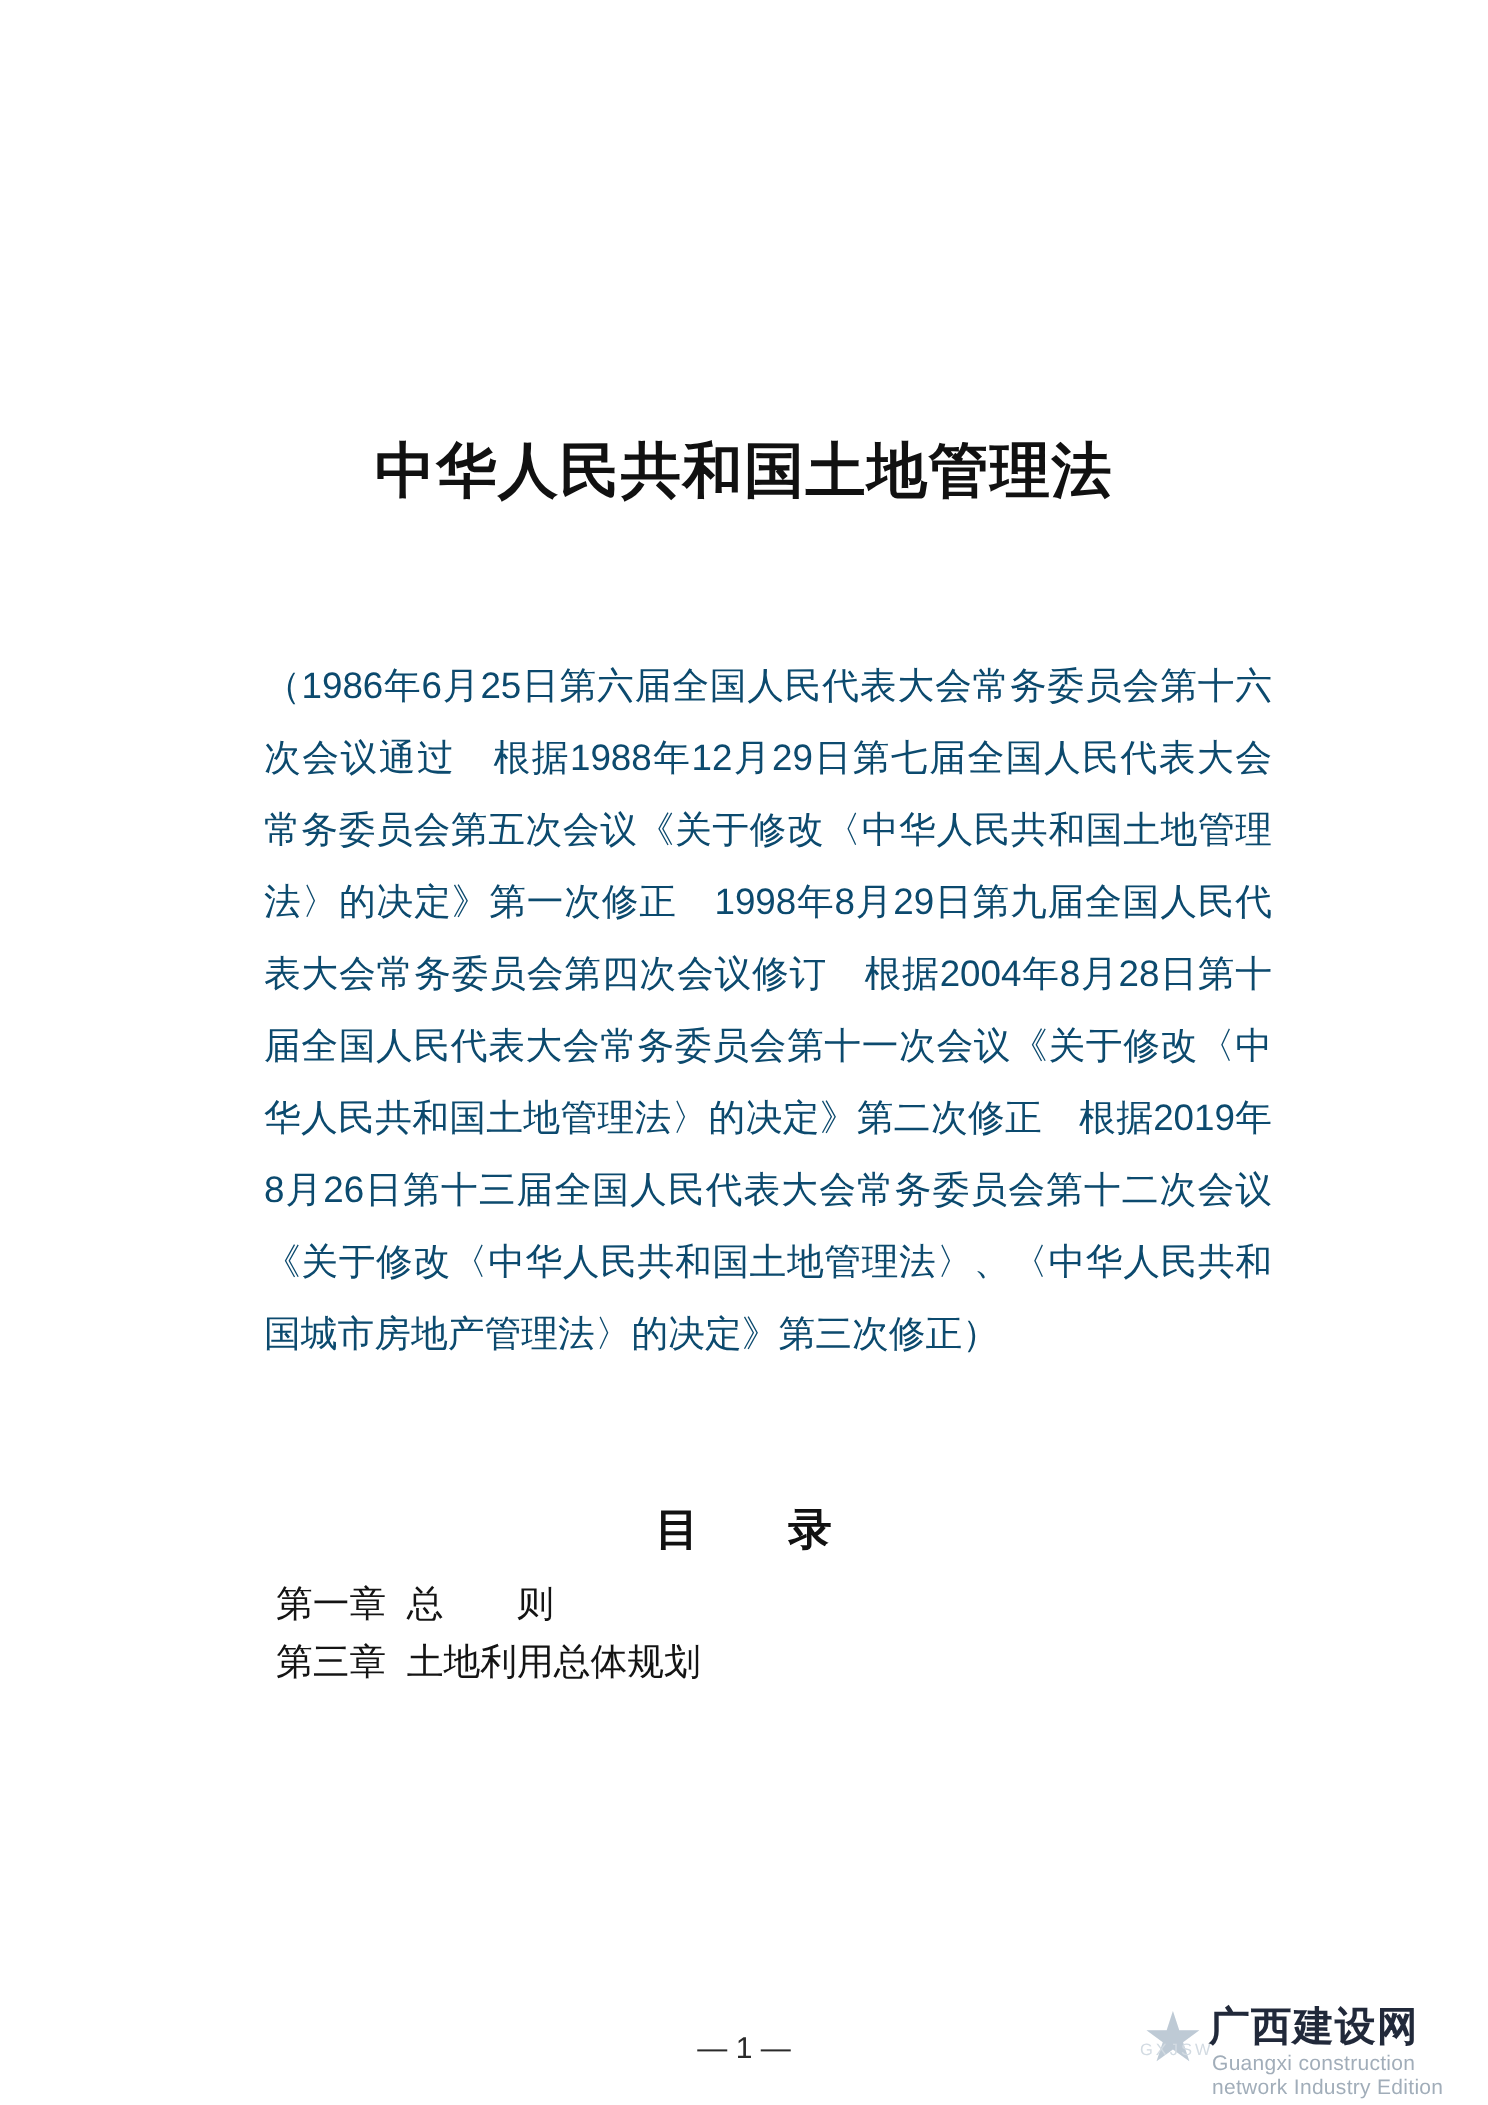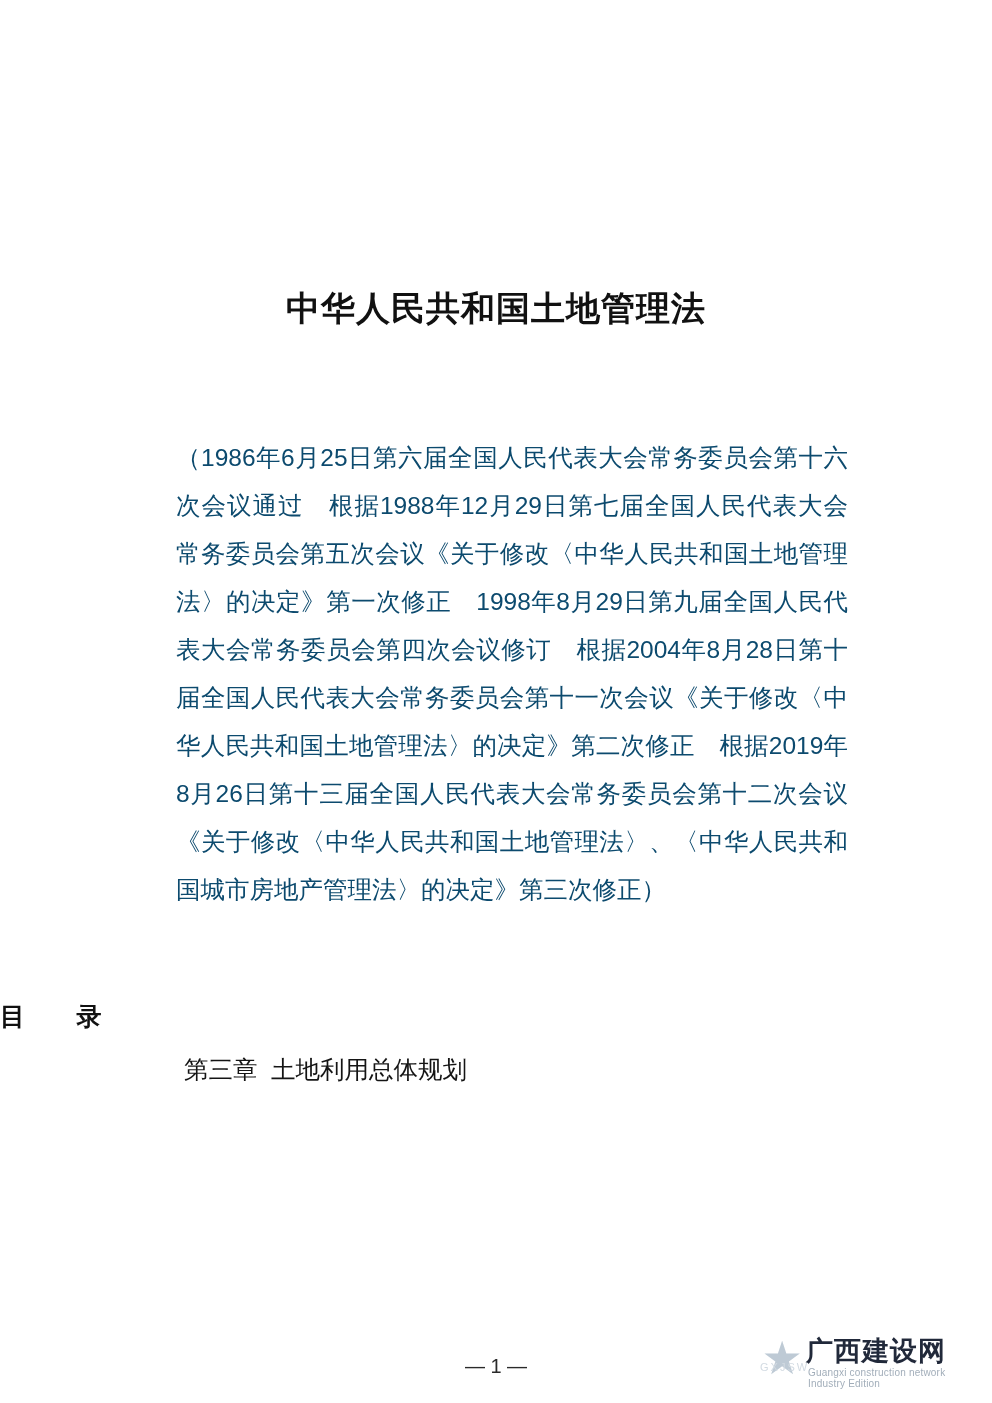--- a/index.html
+++ b/index.html
@@ -20,42 +20,43 @@
     width: 992px;
     height: 1403px;
     box-sizing: border-box;
   }
   .doc-title {
     position: absolute;
     top: 286px;
     left: 0;
     width: 992px;
     text-align: center;
-    font-size: 34px;
+    font-size: 40px;
     font-weight: bold;
     letter-spacing: 1px;
     color: #111111;
   }
   .preamble {
     position: absolute;
     top: 434px;
     left: 176px;
     width: 672px;
     font-size: 24.5px;
     line-height: 48px;
     text-align: justify;
     text-justify: inter-ideograph;
     color: #0c4a6e;
   }
   .toc-heading {
     position: absolute;
     top: 1000px;
     left: 0;
     width: 992px;
-    font-size: 25px;
+    text-align: center;
+    font-size: 29px;
     font-weight: bold;
     letter-spacing: 0.5px;
     color: #111111;
   }
   .toc-list {
     position: absolute;
     top: 1050px;
     left: 184px;
     width: 700px;
     margin: 0;
@@ -102,21 +103,21 @@
     top: 4px;
     font-size: 27px;
     font-weight: bold;
     color: #0f172a;
     letter-spacing: 1px;
   }
   .watermark .wm-sub {
     position: absolute;
     left: 54px;
     top: 38px;
-    font-size: 10px;
+    font-size: 14px;
     color: #9aa7b4;
     letter-spacing: 0.2px;
   }
   .watermark .wm-ghost {
     position: absolute;
     left: 6px;
     top: 32px;
     font-size: 11px;
     color: #cfd8e0;
     letter-spacing: 2px;
@@ -128,20 +129,21 @@
 
 <div class="page">
 
   <div class="doc-title">中华人民共和国土地管理法</div>
 
   <div class="preamble">（1986年6月25日第六届全国人民代表大会常务委员会第十六次会议通过　根据1988年12月29日第七届全国人民代表大会常务委员会第五次会议《关于修改〈中华人民共和国土地管理法〉的决定》第一次修正　1998年8月29日第九届全国人民代表大会常务委员会第四次会议修订　根据2004年8月28日第十届全国人民代表大会常务委员会第十一次会议《关于修改〈中华人民共和国土地管理法〉的决定》第二次修正　根据2019年8月26日第十三届全国人民代表大会常务委员会第十二次会议《关于修改〈中华人民共和国土地管理法〉、〈中华人民共和国城市房地产管理法〉的决定》第三次修正）</div>
 
   <div class="toc-heading">目　　录</div>
 
   <ul class="toc-list">
+    <li>第一章  总　　则</li>
     <li>第三章  土地利用总体规划</li>
   </ul>
 
   <div class="page-number">— 1 —</div>
 
   <div class="watermark">
     <div class="wm-star">★</div>
     <div class="wm-ghost">GXJSW</div>
     <div class="wm-main">广西建设网</div>
     <div class="wm-sub">Guangxi construction network Industry Edition</div>

